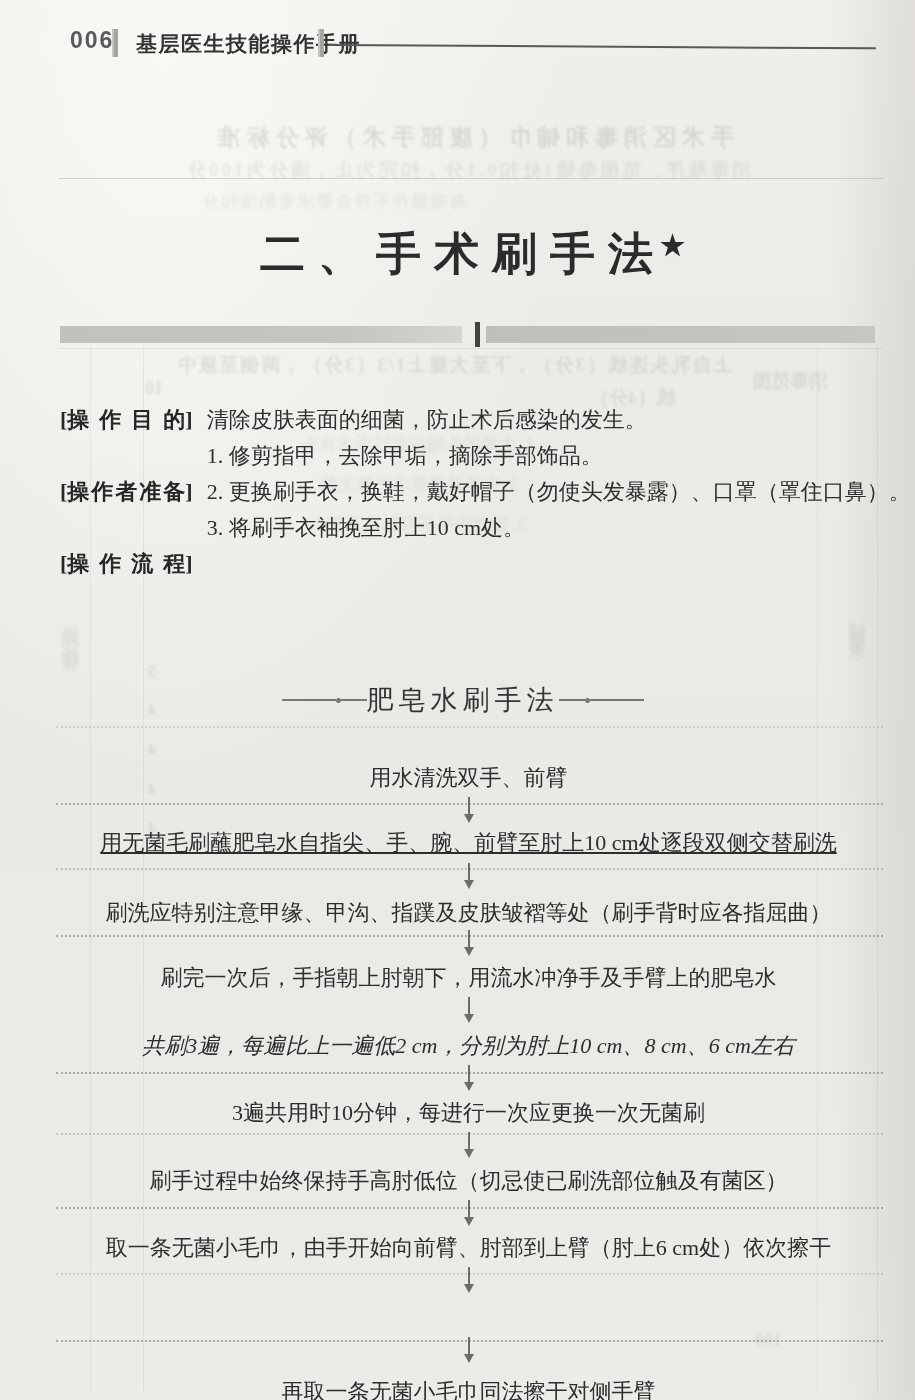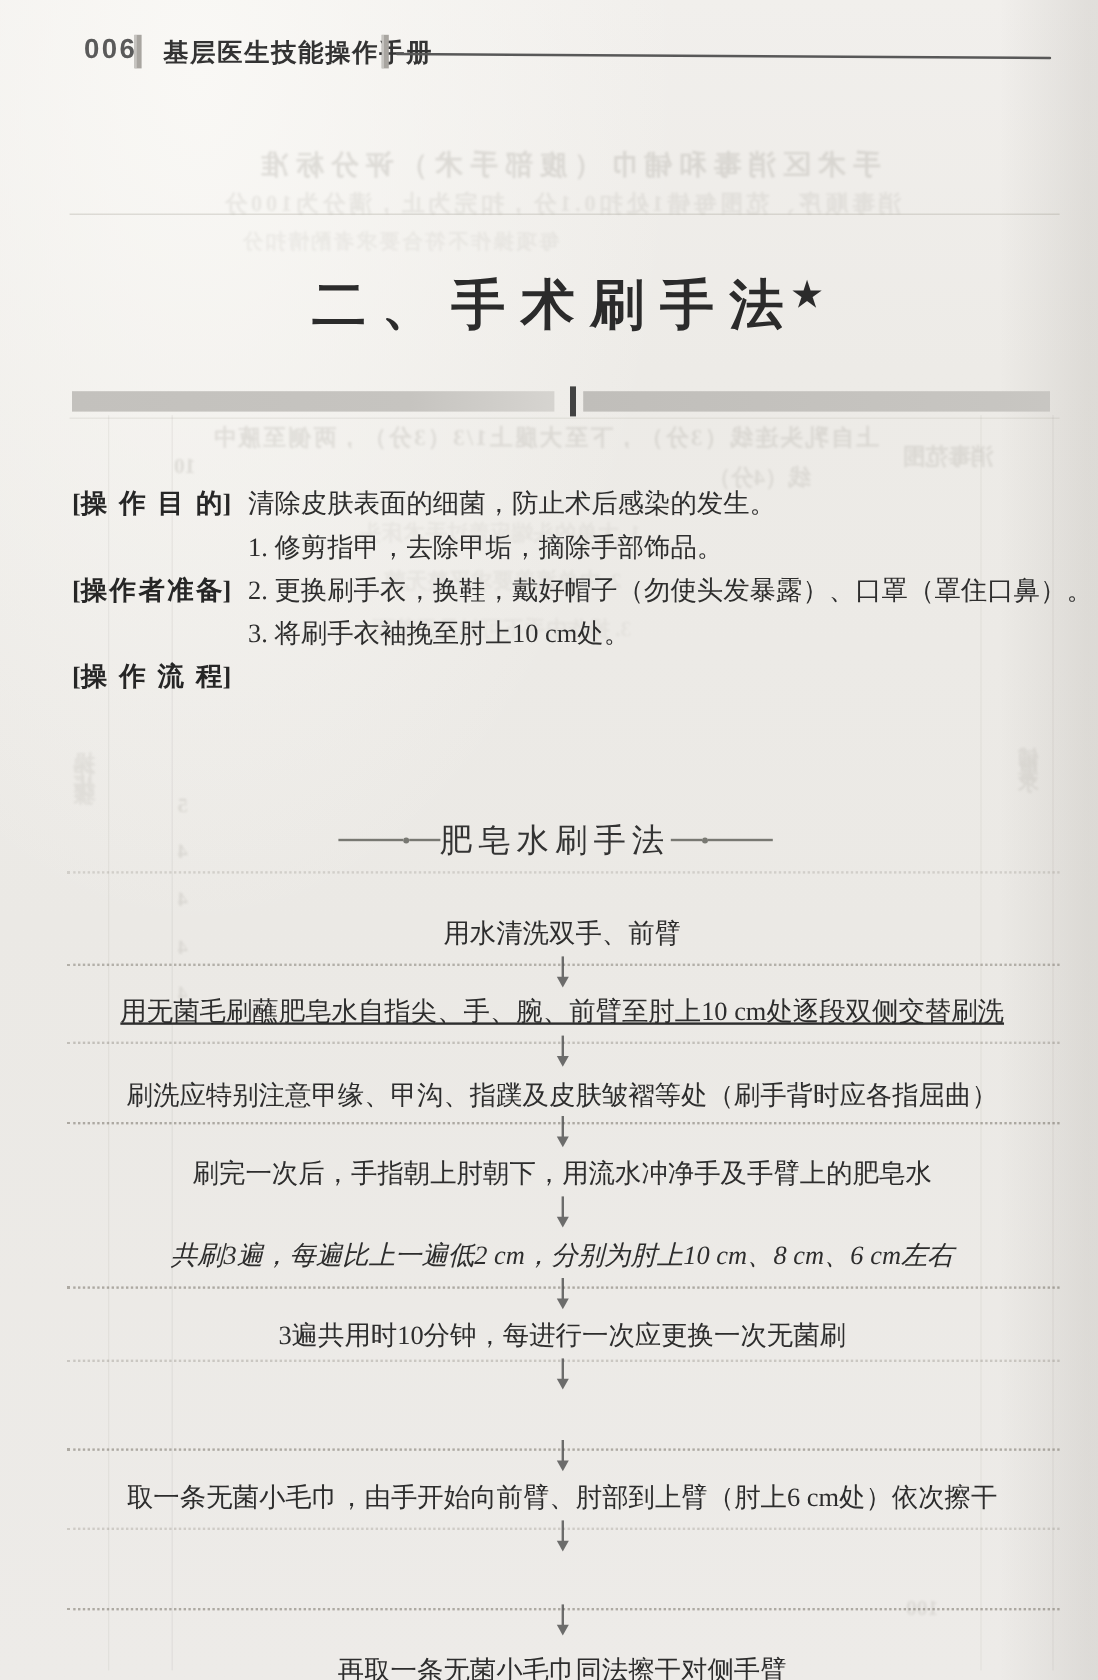--- a/index.html
+++ b/index.html
@@ -158,20 +158,21 @@
     <div class="fstep" style="top:828px;text-decoration:underline;">用无菌毛刷蘸肥皂水自指尖、手、腕、前臂至肘上10 cm处逐段双侧交替刷洗</div>
     <div class="farrow" style="top:863px;"></div>
     <div class="fstep" style="top:898px;">刷洗应特别注意甲缘、甲沟、指蹼及皮肤皱褶等处（刷手背时应各指屈曲）</div>
     <div class="farrow" style="top:930px;"></div>
     <div class="fstep" style="top:963px;">刷完一次后，手指朝上肘朝下，用流水冲净手及手臂上的肥皂水</div>
     <div class="farrow" style="top:997px;"></div>
     <div class="fstep" style="top:1031px;font-style:italic;">共刷3遍，每遍比上一遍低2 cm，分别为肘上10 cm、8 cm、6 cm左右</div>
     <div class="farrow" style="top:1065px;"></div>
     <div class="fstep" style="top:1098px;">3遍共用时10分钟，每进行一次应更换一次无菌刷</div>
     <div class="farrow" style="top:1132px;"></div>
+    <div class="fstep" style="top:1166px;">刷手过程中始终保持手高肘低位（切忌使已刷洗部位触及有菌区）</div>
     <div class="farrow" style="top:1200px;"></div>
     <div class="fstep" style="top:1233px;">取一条无菌小毛巾，由手开始向前臂、肘部到上臂（肘上6 cm处）依次擦干</div>
     <div class="farrow" style="top:1267px;"></div>
     <div class="fstep" style="top:1377px;">再取一条无菌小毛巾同法擦干对侧手臂</div>
     <div class="farrow" style="top:1337px;"></div>
   </div>
 
 </div>
 
 </body></html>

